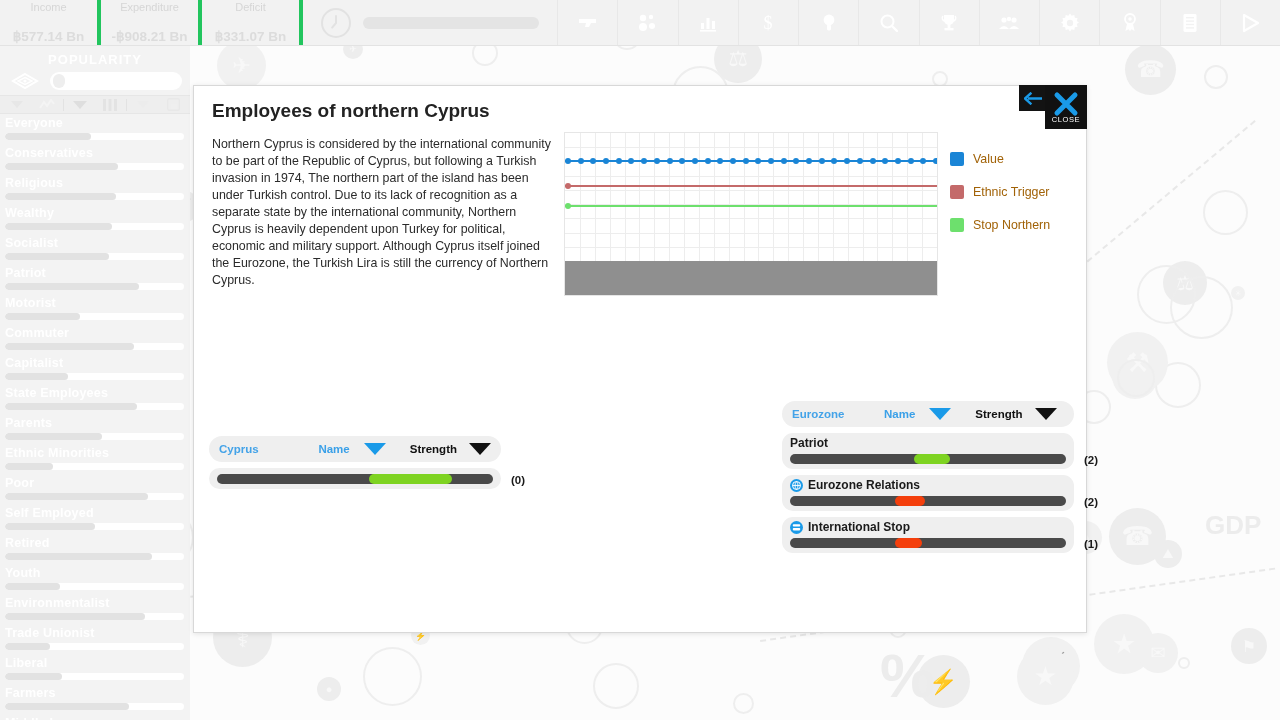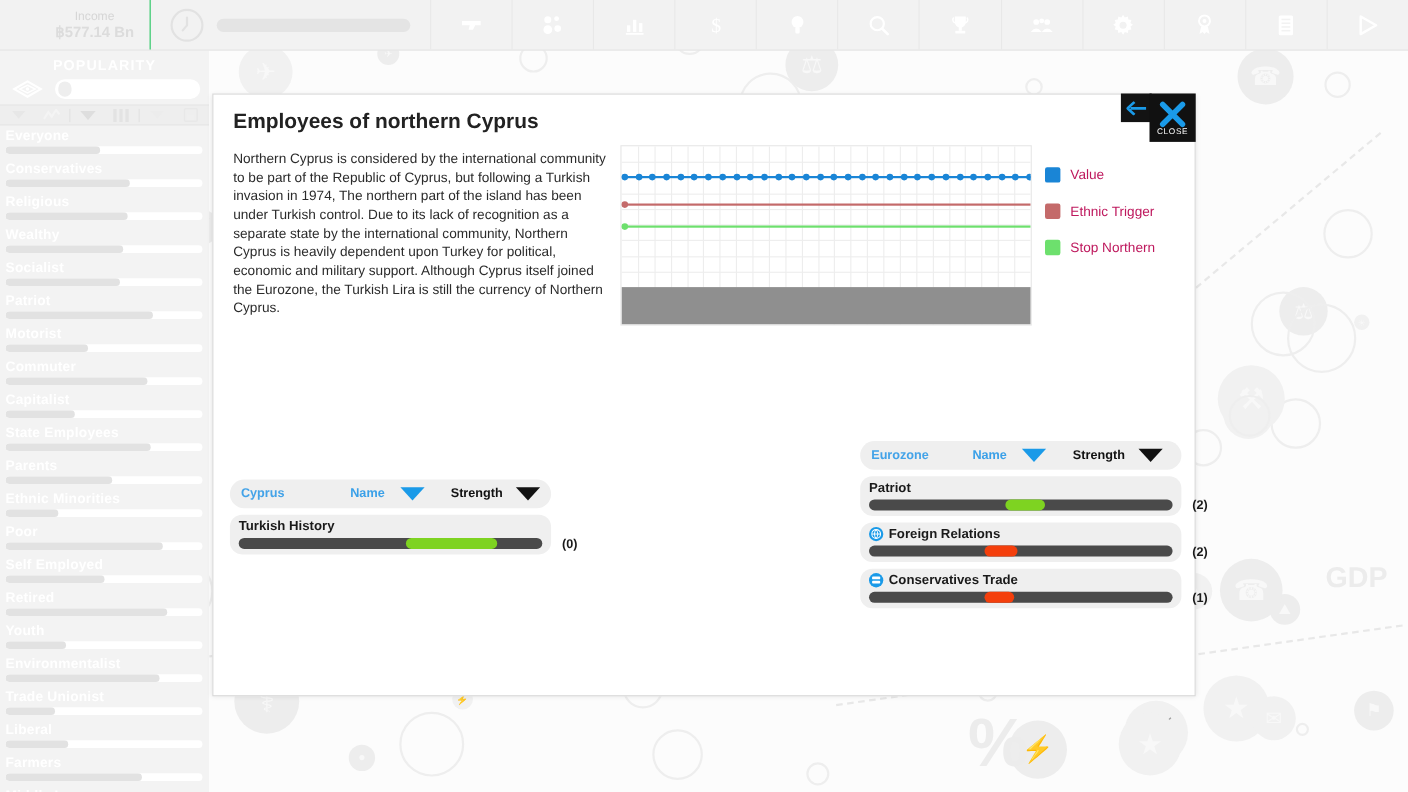--- a/index.html
+++ b/index.html
@@ -30,23 +30,22 @@
   }
 
   
   .topbar {
     position: absolute; left: 0; top: 0; width: 1280px; height: 46px;
     background: #f2f2f2; border-bottom: 1px solid #e3e3e3;
     display: flex; align-items: stretch; z-index: 20;
   }
   .stat {
     width: 101px; display: flex; flex-direction: column;
-    align-items: center; justify-content: center;
-    border-right: 1px solid #22c55e;
-    margin-left: 36px;
+    align-items: center; justify-content: space-between;
+    border-right: 4px solid #22c55e;
   }
   .stat .lbl { font-size: 11px; color: #d6d6d6; line-height: 14px; }
   .stat .val { font-size: 13.5px; color: #dcdcdc; font-weight: bold; line-height: 16px; }
   .clockwrap {
     width: 255px; display: flex; align-items: center; gap: 12px;
     padding-left: 18px; border-right: 1px solid #e8e8e8;
   }
   .clock {
     width: 30px; height: 30px; border-radius: 50%;
     border: 2px solid #e2e2e2; position: relative;
@@ -140,21 +139,21 @@
   }
   .grid-v, .grid-h { position: absolute; background: #ededed; }
   .grid-v { width: 1px; top: 0; bottom: 0; }
   .grid-h { height: 1px; left: 0; right: 0; }
   .series-line { position: absolute; left: 0; right: 0; height: 2px; }
   .dot { position: absolute; width: 6px; height: 6px; border-radius: 50%; }
   .plot-floor { position: absolute; left: 0; right: 0; bottom: 0; height: 34px; background: #8f8f8f; }
   .legend { position: absolute; left: 386px; top: 28px; }
   .leg-row { display: flex; align-items: center; gap: 9px; margin-bottom: 19px; }
   .leg-sw { width: 14px; height: 14px; border-radius: 2px; }
-  .leg-txt { font-size: 12.4px; color: #be185d; }
+  .leg-txt { font-size: 12.4px; color: #a16207; }
 
   
   .panel { position: absolute; }
   .panel-head {
     height: 26px; border-radius: 13px; background: #efefef;
     display: flex; align-items: center; font-size: 11.5px; font-weight: bold;
     padding: 0 10px;
   }
   .panel-head .p-label { color: #44a3e8; }
   .panel-head .p-name  { color: #3aa0e8; }
@@ -345,20 +344,28 @@
       <div class="bg-dash" style="left: 760px; top: 640px; width: 520px; transform: rotate(-8deg);"></div>
       <div class="bg-word" style="left: 1205px; top: 510px; font-size: 26px;">GDP</div>
       <div class="bg-word" style="left: 880px; top: 640px; font-size: 62px;">%</div>
     </div>
 
   <div class="topbar">
     <div class="stat">
       <div class="lbl">Income</div>
       <div class="val">฿577.14 Bn</div>
     </div>
+    <div class="stat">
+      <div class="lbl">Expenditure</div>
+      <div class="val">-฿908.21 Bn</div>
+    </div>
+    <div class="stat">
+      <div class="lbl">Deficit</div>
+      <div class="val">฿331.07 Bn</div>
+    </div>
     <div class="clockwrap">
       <div class="clock"></div>
       <div class="timebar"></div>
     </div>
     <div class="toolicons" id="toolicons">
         <div class="ticon">
           <svg width="22" height="16" viewBox="0 0 22 16">
             <path d="M2 4 h17 v4 h-5 l-2 4 h-4 l1 -4 h-7 z" fill="#fff"></path>
           </svg>
         </div>
@@ -706,23 +713,20 @@
       <div class="panel-head">
         <span class="p-label" style="width:100px;">Cyprus</span>
         <span class="p-name">Name</span>
         <span class="tri tri-blue" style="margin:0 24px 0 14px;"></span>
         <span class="p-str">Strength</span>
         <span class="tri tri-black" style="margin-left:12px;"></span>
       </div>
       <div id="causes-list">
           <div class="item">
             <div class="item-pill">
-              <div class="item-name">
-                <span class="nm">Turkish History</span>
-              </div>
               <div class="item-bar">
                 <div class="item-seg" style="left: 55%; width: 30%; background: rgb(126, 211, 33);"></div>
               </div>
             </div>
             <span class="item-count">(0)</span>
           </div>
         </div>
     </div>
 
     <div class="panel" style="left:588px; top:315px; width:292px;">
@@ -747,38 +751,38 @@
           </div>
           <div class="item">
             <div class="item-pill">
               <div class="item-name">
                 <span class="mini-ico">
                   <svg width="9" height="9" viewBox="0 0 9 9">
                     <circle cx="4.5" cy="4.5" r="4" fill="none" stroke="#fff" stroke-width="1"></circle>
                     <path d="M0.5 4.5 h8 M4.5 0.5 a6 6 0 0 1 0 8 a6 6 0 0 1 0 -8" fill="none" stroke="#fff" stroke-width="0.9"></path>
                   </svg>
                 </span>
-                <span class="nm">Foreign Relations</span>
+                <span class="nm">Eurozone Relations</span>
               </div>
               <div class="item-bar">
                 <div class="item-seg" style="left: 38%; width: 11%; background: rgb(244, 63, 12);"></div>
               </div>
             </div>
             <span class="item-count">(2)</span>
           </div>
           <div class="item">
             <div class="item-pill">
               <div class="item-name">
                 <span class="mini-ico">
                   <svg width="9" height="9" viewBox="0 0 9 9">
                     <rect x="0.8" y="1.2" width="7.4" height="2.4" rx="0.8" fill="#fff"></rect>
                     <rect x="0.8" y="5" width="7.4" height="2.4" rx="0.8" fill="#fff"></rect>
                   </svg>
                 </span>
-                <span class="nm">Conservatives Trade</span>
+                <span class="nm">International Stop</span>
               </div>
               <div class="item-bar">
                 <div class="item-seg" style="left: 38%; width: 10%; background: rgb(244, 63, 12);"></div>
               </div>
             </div>
             <span class="item-count">(1)</span>
           </div>
         </div>
     </div>
 

